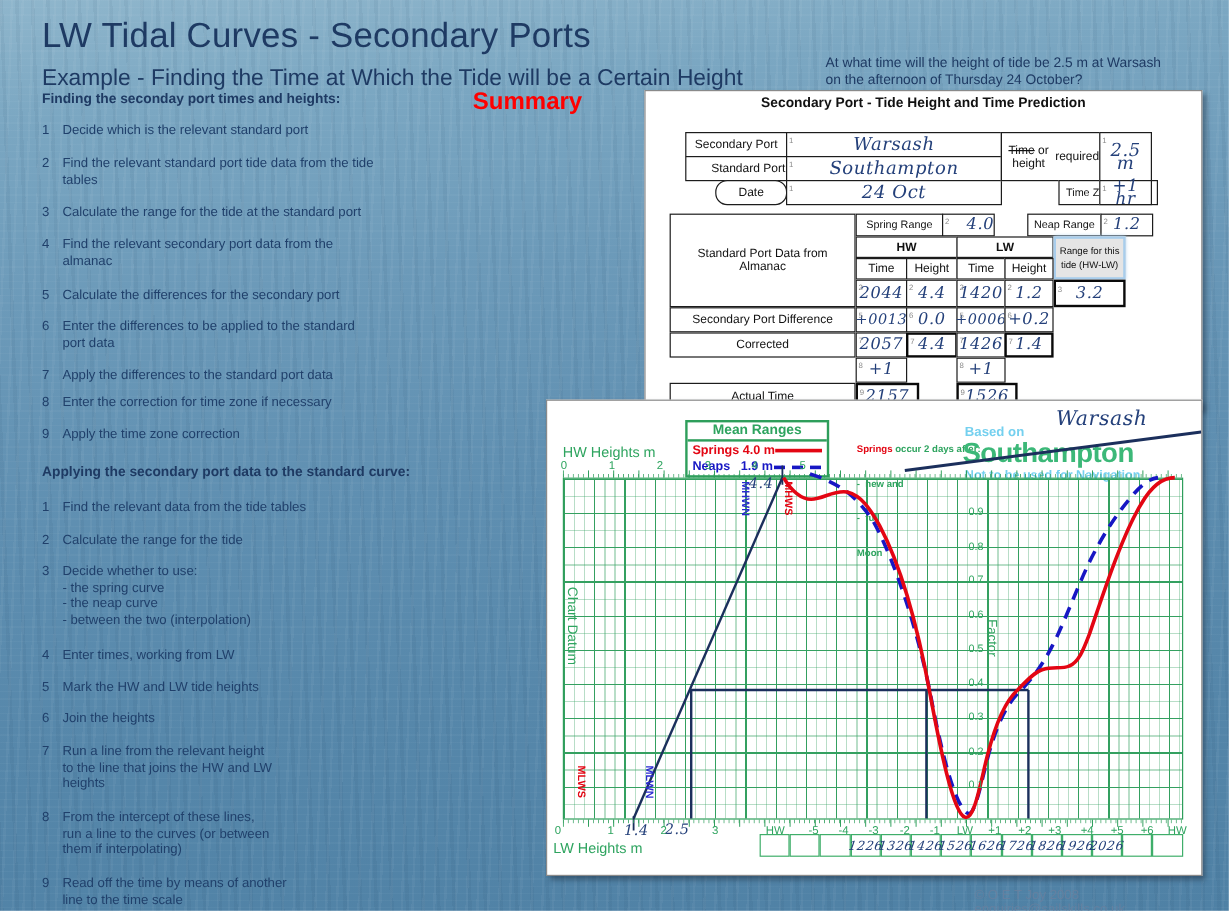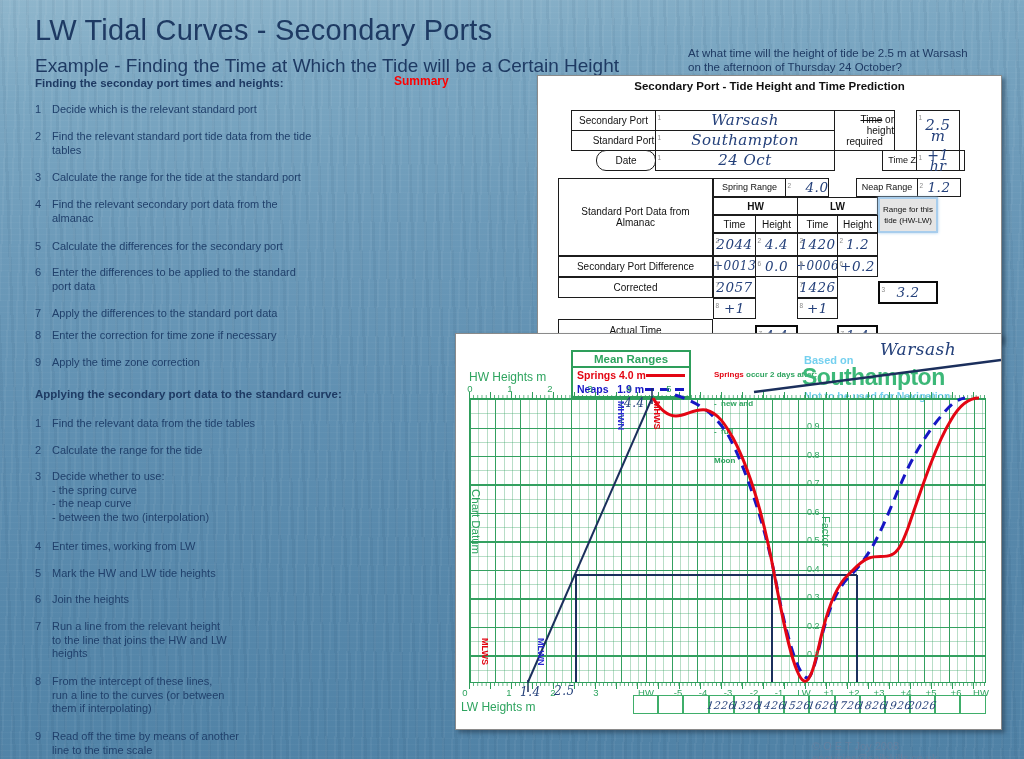--- a/index.html
+++ b/index.html
@@ -16,21 +16,21 @@
   .pgtitle{font-size:29px;letter-spacing:0.2px;font-weight:500;}
   .pgsub{font-size:19px;font-weight:400;}
   .lhead{font-size:11.5px;font-weight:700;}
   .li{position:absolute;left:35px;width:345px;font-size:11px;line-height:13.6px;color:#20406b;}
   .ln{display:inline-block;width:17px;vertical-align:top;}
   .lt{display:inline-block;width:320px;vertical-align:top;white-space:pre-line;}
   .panel{position:absolute;background:#fff;border:1px solid #8a8a8a;box-shadow:3px 3px 4px rgba(30,50,70,0.5);}
   .tc{position:absolute;box-sizing:border-box;border:1px solid #1c1c1c;background:#fff;
       display:flex;align-items:center;justify-content:center;text-align:center;
       font-size:10px;color:#111;line-height:11px;}
-  .thick{border:2.5px solid #0a0a0a;margin-top:48px;}
+  .thick{border:2.5px solid #0a0a0a;}
   .hand{font-family:"DejaVu Serif",serif;font-style:italic;color:#24407a;font-size:13.5px;font-weight:500;letter-spacing:0.5px;}
   .sn{position:absolute;top:0.5px;left:1.5px;font-size:6.5px;color:#8a8a8a;font-style:normal;font-family:"Liberation Sans",sans-serif;}
   .strike{text-decoration:line-through;}
   .gtxt{color:#2ea45f;}
   .gn{position:absolute;font-size:9.5px;color:#2ea45f;transform:translateX(-50%);}
   .fl{position:absolute;font-size:9px;color:#2ea45f;}
   .vert{writing-mode:vertical-rl;}
   .grid{position:absolute;box-sizing:border-box;border:1.5px solid #2E9E5B;
     background:
       repeating-linear-gradient(to right,#34a060 0 1px,rgba(0,0,0,0) 1px 25.2px),
@@ -53,21 +53,21 @@
   .notes{font-size:8px;line-height:9.5px;color:#2ea45f;font-weight:700;white-space:pre;}
 </style>
 </head>
 <body>
 
 <div class="slide">
 
   <div class="abs navy pgsub" style="left:35px;top:55px;">Example - Finding the Time at Which the Tide will be a Certain Height</div>
   <div class="abs navy pgtitle" style="left:35px;top:14px;">LW Tidal Curves - Secondary Ports</div>
   <div class="abs navy lhead" style="left:35px;top:77px;">Finding the seconday port times and heights:</div>
-  <div class="abs" style="left:394px;top:74px;font-size:12px;font-weight:700;color:#fe0000;">Summary</div>
+  <div class="abs" style="left:394px;top:74px;font-size:20px;font-weight:700;color:#fe0000;">Summary</div>
   <div class="abs navy" style="left:688px;top:46px;width:330px;font-size:11.5px;line-height:14px;white-space:pre-line;">At what time will the height of tide be 2.5 m at Warsash
 on the afternoon of Thursday 24 October?</div>
 
   <div class="li" style="top:103px"><span class="ln">1</span><span class="lt">Decide which is the relevant standard port</span></div>
   <div class="li" style="top:130px"><span class="ln">2</span><span class="lt">Find the relevant standard port tide data from the tide
 tables</span></div>
   <div class="li" style="top:171px"><span class="ln">3</span><span class="lt">Calculate the range for the tide at the standard port</span></div>
   <div class="li" style="top:198px"><span class="ln">4</span><span class="lt">Find the relevant secondary port data from the
 almanac</span></div>
   <div class="li" style="top:240px"><span class="ln">5</span><span class="lt">Calculate the differences for the secondary port</span></div>
@@ -109,21 +109,21 @@
     <div class="tc hand" style="left:117px;top:54px;width:180px;height:21px;font-size:15px;">
         <span class="sn">1</span>
         <span>Southampton</span>
       </div>
     <div class="tc" style="left:58px;top:74px;width:60px;height:21px;border-radius:10px;">Date</div>
     <div class="tc hand" style="left:117px;top:74px;width:180px;height:21px;font-size:15px;">
         <span class="sn">1</span>
         <span>24 Oct</span>
       </div>
 
-    <div class="tc" style="left:296px;top:34px;width:61px;height:41px;flex-direction:column;text-align:right;">
+    <div class="tc" style="left:296px;top:34px;width:83px;height:41px;">
       <div><span class="strike">Time</span><span> or height</span></div>
       <div>required</div>
     </div>
     <div class="tc hand" style="left:378px;top:34px;width:44px;height:41px;font-size:15px;">
         <span class="sn">1</span>
         <span>2.5 m</span>
       </div>
     <div class="tc" style="left:296px;top:74px;width:83px;height:21px;font-size:9px;margin-left:48px;">Time Zone UT +/-</div>
     <div class="tc hand" style="left:378px;top:74px;width:44px;height:21px;font-size:14px;">
         <span class="sn">1</span>

